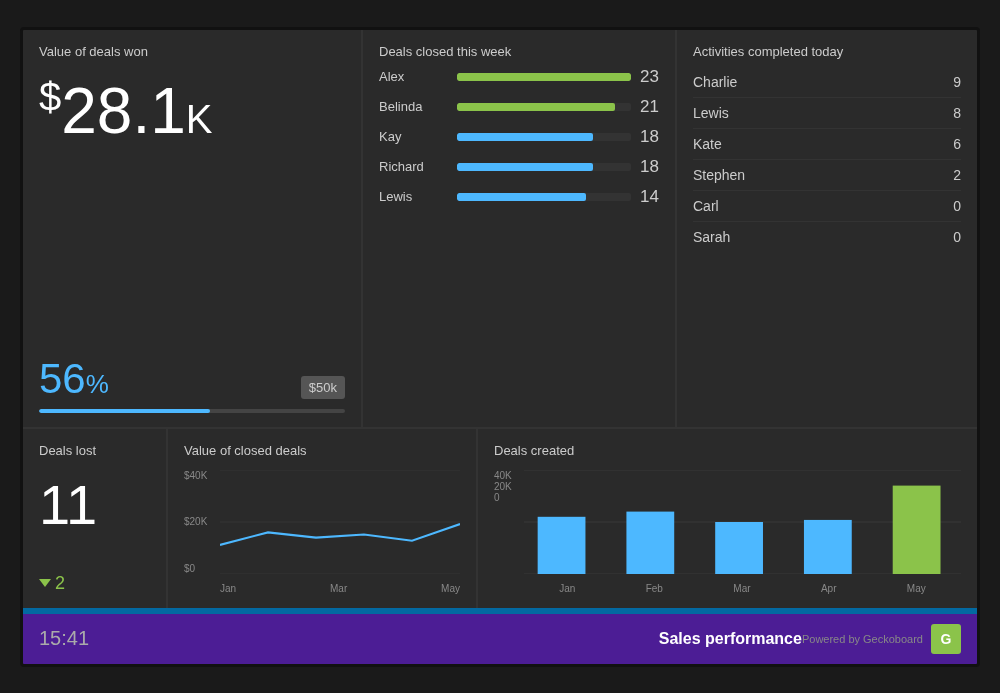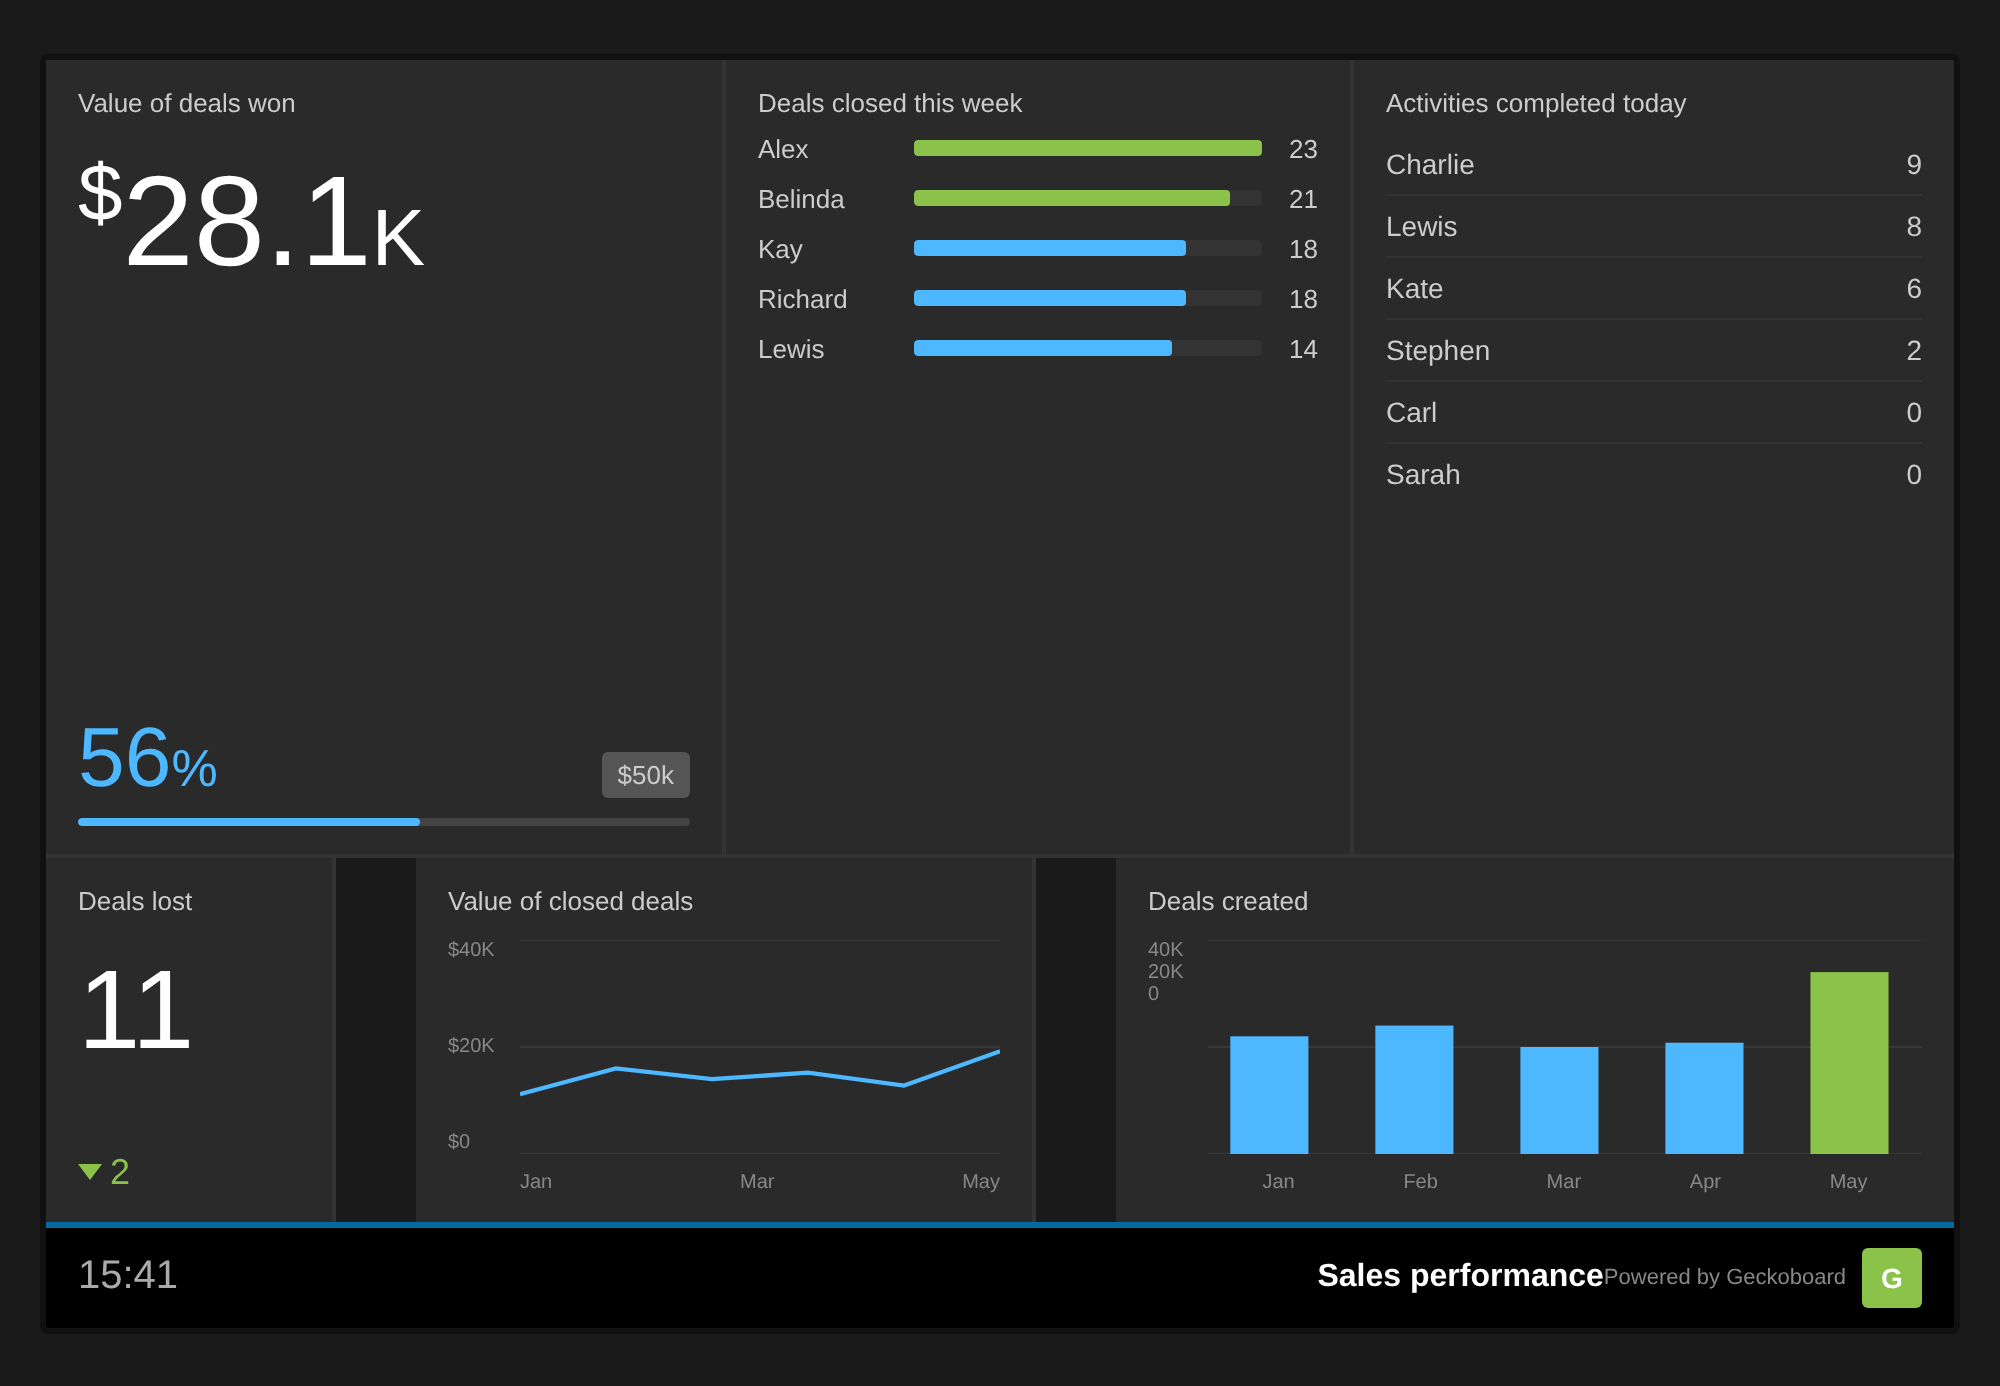--- a/index.html
+++ b/index.html
@@ -23,26 +23,25 @@
       overflow: hidden;
     }
     .top-row {
       display: flex;
       flex: 1;
       border-bottom: 2px solid #333;
     }
     .bottom-row {
       display: flex;
       height: 185px;
-      border-bottom: 3px solid #0369a1;
-      gap: 40px;
+      border-bottom: 6px solid #0369a1;
     }
     .footer {
       height: 50px;
-      background: #000000;
+      background: #4c1d95;
       display: flex;
       align-items: center;
       padding: 0 16px;
     }
     
     .panel {
       background: #2a2a2a;
       padding: 14px 16px;
       border-right: 2px solid #333;
       display: flex;
@@ -133,21 +132,21 @@
       overflow: hidden;
     }
     .leaderboard-bar {
       height: 100%;
       border-radius: 2px;
     }
     .bar-green { background: #8bc34a; }
     .bar-blue { background: #4db8ff; }
     .leaderboard-count {
       color: #ccc;
-      font-size: 13px;
+      font-size: 17px;
       width: 20px;
       text-align: right;
       flex-shrink: 0;
     }
     
     .panel-activities {
       width: 300px;
       flex-shrink: 0;
       border-right: none;
     }

